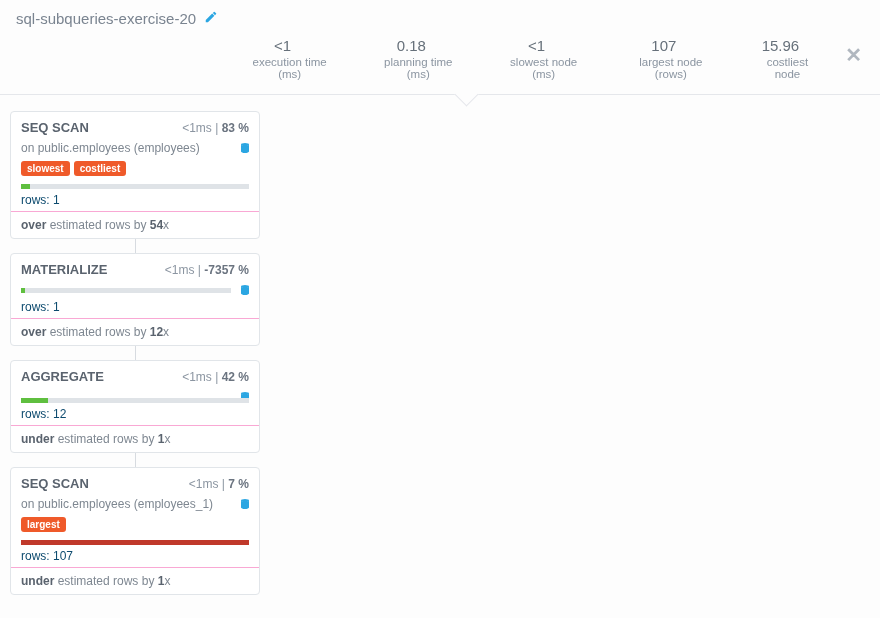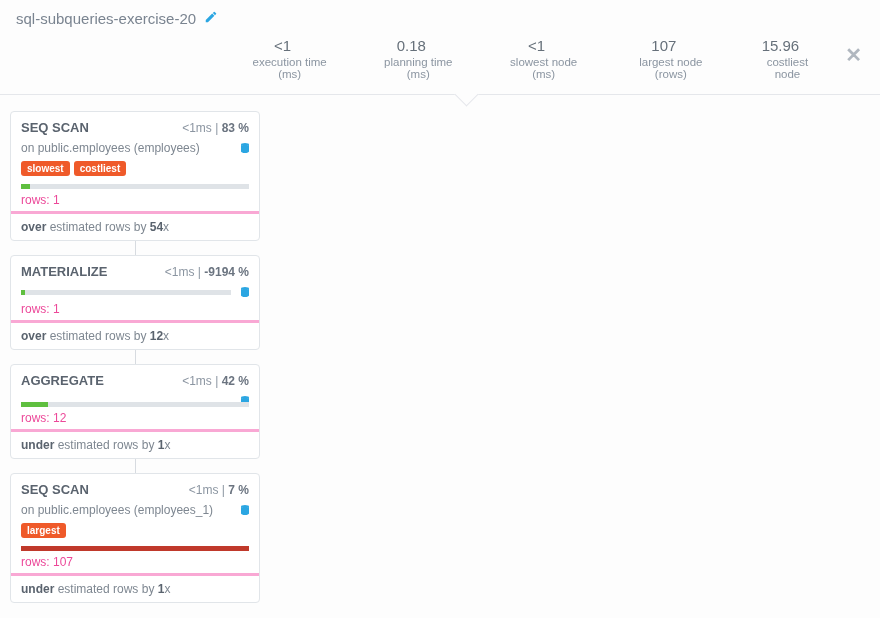--- a/index.html
+++ b/index.html
@@ -123,34 +123,34 @@
     margin: 2px 10px 4px 10px;
     position: relative;
   }
   .bar-fill {
     position: absolute;
     left: 0; top: 0; bottom: 0;
   }
   .green { background: #5fbf3f; }
   .red { background: #c0392b; }
   .row-section {
-    border-top: 3px solid #f9a8d4;
+    border-top: 1px solid #f9a8d4;
     padding: 6px 10px;
     color: #7e8791;
     font-size: 12px;
   }
   .row-section b { color: #5a636e; font-weight: 700; }
   .connector {
     width: 1px;
     height: 14px;
     background: #d7dbe0;
   }
   .sub-only {
     padding-left: 10px;
-    color: #ec4899;
+    color: #0c4a6e;
     font-size: 12px;
   }
   
   .bar-row {
     display: flex;
     align-items: center;
     padding-right: 8px;
   }
   .bar-row .bar-wrap { flex: 1; margin-right: 8px; }
 </style>
@@ -212,21 +212,21 @@
       <div class="bar-wrap">
         <div class="bar-fill green" style="width:4%"></div>
       </div>
       <div class="sub-only" style="padding-bottom:4px;">rows: 1</div>
       <div class="row-section"><b>over</b> estimated rows by <b>54</b>x</div>
     </div>
     <div class="connector"></div>
     <div class="node">
       <div class="node-head">
         <span class="op">MATERIALIZE</span>
-        <span class="meta">&lt;1ms | <b>-9194 %</b></span>
+        <span class="meta">&lt;1ms | <b>-7357 %</b></span>
       </div>
       <div class="bar-row">
         <div class="bar-wrap">
           <div class="bar-fill green" style="width:2%"></div>
         </div>
         <span class=""><svg width="12" height="14" viewBox="0 0 24 24" fill="#2ba6e2">
             <ellipse cx="12" cy="5" rx="8" ry="3"></ellipse>
             <path d="M4 5v14c0 1.66 3.58 3 8 3s8-1.34 8-3V5c0 1.66-3.58 3-8 3S4 6.66 4 5z"></path>
           </svg></span>
       </div>

